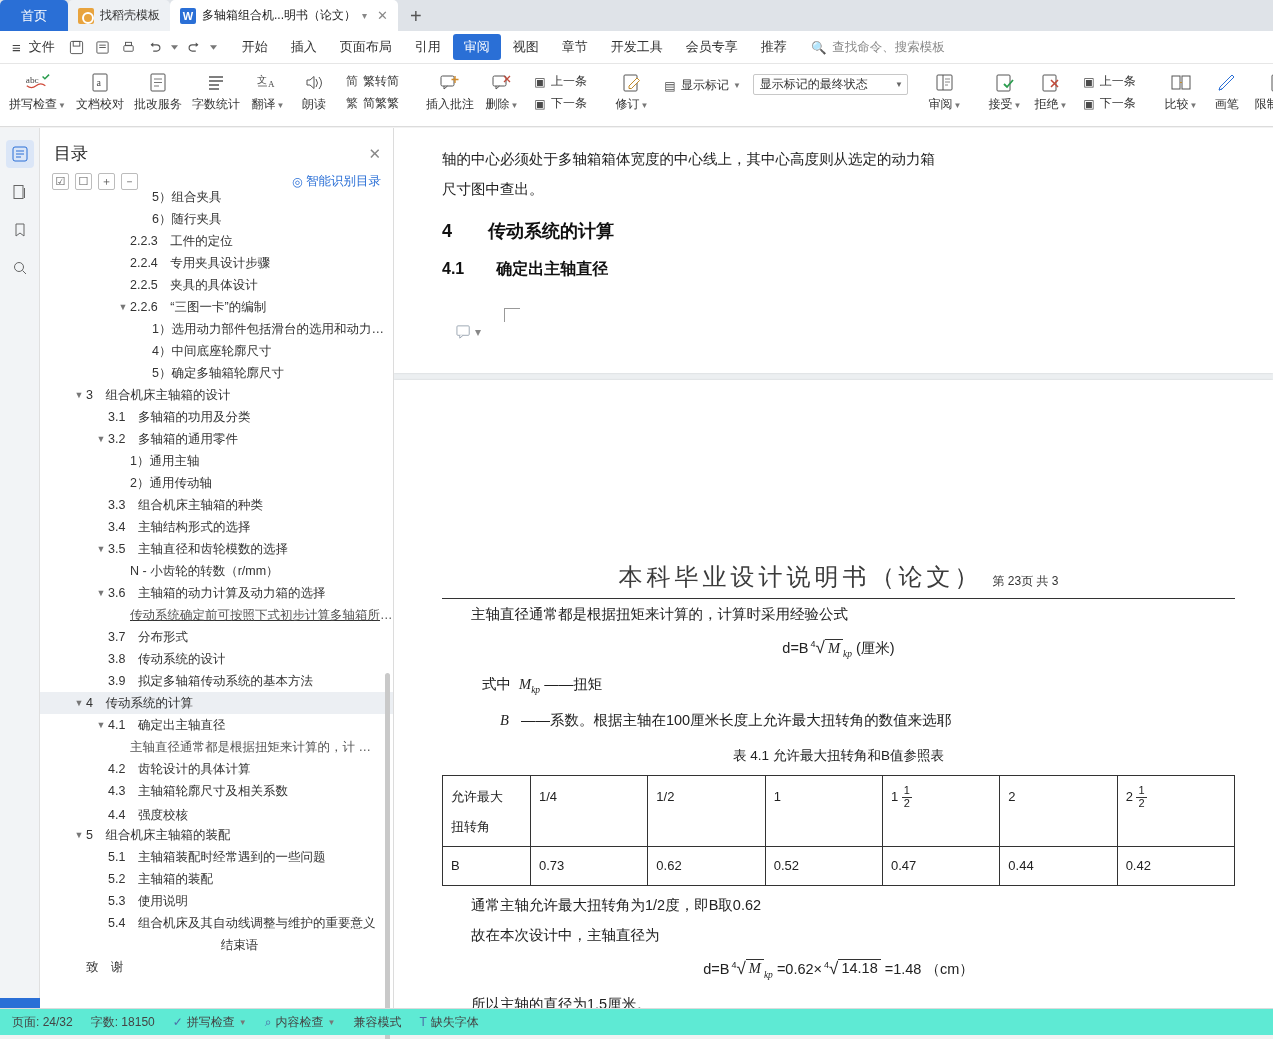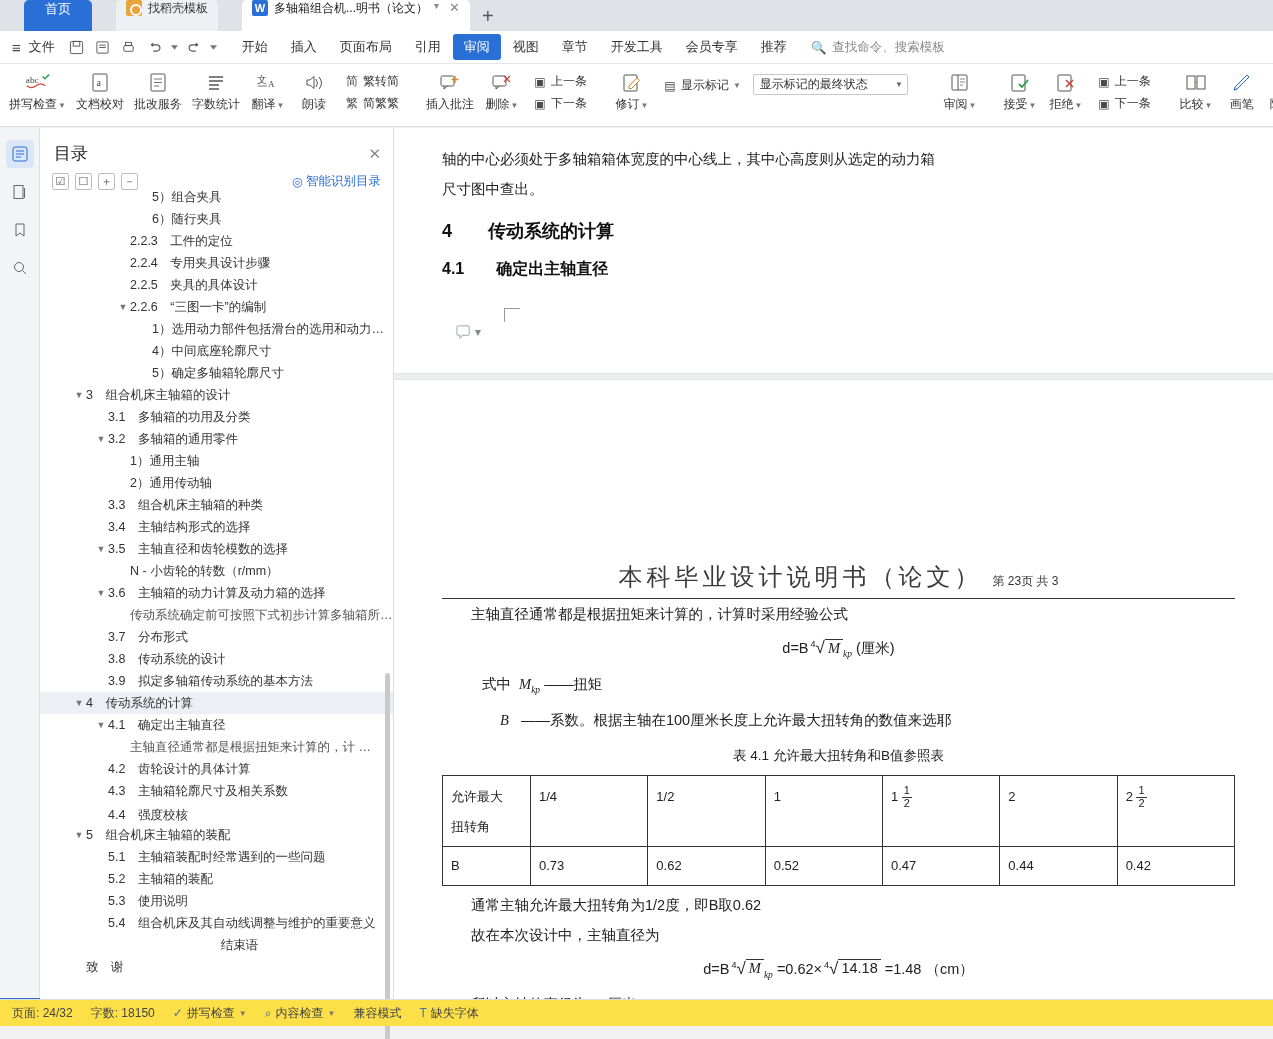--- a/index.html
+++ b/index.html
@@ -11,24 +11,24 @@
     background: #ffffff;
   }
   #app { position: relative; width: 1273px; height: 1039px; background: #f2f2f2; }
 
   
   .tabbar {
     height: 31px; background: #dfe3e8; display: flex; align-items: flex-end;
     padding-left: 0; position: relative;
   }
   .tab {
-    height: 31px; display: flex; gap: 6px;
+    height: 31px; display: flex; align-items: center; gap: 6px;
     padding: 0 10px; font-size: 12px; color: #333; cursor: default;
     border-top-left-radius: 5px; border-top-right-radius: 5px;
-    position: relative; white-space: nowrap; margin-left: 24px;
+    position: relative; white-space: nowrap;
   }
   .tab.home { background: #2a6fd6; color: #fff; width: 68px; justify-content: center; font-size: 13px;}
   .tab.mid { background: #eef1f4; color: #333; }
   .tab.active { background: #ffffff; color: #222; }
   .tab .tabicon { width: 16px; height: 16px; display: inline-block; flex: 0 0 16px; }
   .tab .tabicon.wps {
     background: #2a6fd6; color: #fff; border-radius: 2px; font-size: 11px;
     line-height: 16px; text-align: center; font-weight: bold;
   }
   .tab .tabicon.tpl {
@@ -153,21 +153,21 @@
   .eq { text-align: center; }
   .sqrt { display: inline-block; position: relative; padding-left: 2px; }
   .sqrt .rad { font-size: 17px; }
   .sqrt .body { border-top: 1px solid #333; padding: 0 3px; }
   .idx { font-size: 9px; vertical-align: super; }
   .sub { font-size: 9.5px; vertical-align: sub; }
   .it { font-style: italic; font-family: "Liberation Serif", serif; }
 
   
   .status {
-    position: absolute; left: 0; right: 0; bottom: 13px; height: 27px; background: #fde047;
+    position: absolute; left: 0; right: 0; bottom: 4px; height: 27px; background: #5eead4;
     border-top: 1px solid #dcdcdc; display: flex; align-items: center; font-size: 12px; color: #444;
     padding-left: 12px; gap: 18px;
   }
   .status .sitem { display: flex; align-items: center; gap: 4px; white-space: nowrap; }
   .status .sitem .g { color: #4b6fa8; font-size: 12px; }
   .status .caret { font-size: 8px; color: #777; }
   .leftstrip { position: absolute; left: 0; bottom: 27px; width: 40px; height: 14px; background: #2a6fd6; }
 </style>
 </head>
 <body>
@@ -372,21 +372,21 @@
           <span>显示标记</span>
           <span class="caret" style="font-size:8px;color:#777">▼</span>
         </div>
       </div>
       <div class="rstack" style="padding-top:8px">
         <div class="combo">
           <span>显示标记的最终状态</span>
           <span class="caret">▼</span>
         </div>
       </div>
-      <div class="rbtn" style="margin-left:25px">
+      <div class="rbtn" style="margin-left:10px">
         <span class="glyph">
           <svg width="24" height="22" viewBox="0 0 24 22">
               <rect x="4" y="3" width="15" height="15" rx="1" fill="none" stroke="#555"></rect>
               <path d="M10 3v15" stroke="#555"></path>
               <path d="M12 7h5M12 10h5M12 13h3" stroke="#888"></path>
             </svg>
         </span>
         <span class="lbl"><span>审阅</span><span class="caret">▼</span></span>
       </div>
     </div>
@@ -569,21 +569,21 @@
             <span class="txt">3.5　主轴直径和齿轮模数的选择</span>
           </div>
           <div class="toci" style="padding-left: 76px;">
             <span class="arrow"></span>
             <span class="txt">N - 小齿轮的转数（r/mm）</span>
           </div>
           <div class="toci" style="padding-left: 54px;">
             <span class="arrow">▼</span>
             <span class="txt">3.6　主轴箱的动力计算及动力箱的选择</span>
           </div>
-          <div class="toci dim" style="padding-left: 76px;">
+          <div class="toci dim" style="padding-left: 76px; text-decoration: underline;">
             <span class="arrow"></span>
             <span class="txt">传动系统确定前可按照下式初步计算多轴箱所 …</span>
           </div>
           <div class="toci" style="padding-left: 54px;">
             <span class="arrow"></span>
             <span class="txt">3.7　分布形式</span>
           </div>
           <div class="toci" style="padding-left: 54px;">
             <span class="arrow"></span>
             <span class="txt">3.8　传动系统的设计</span>

